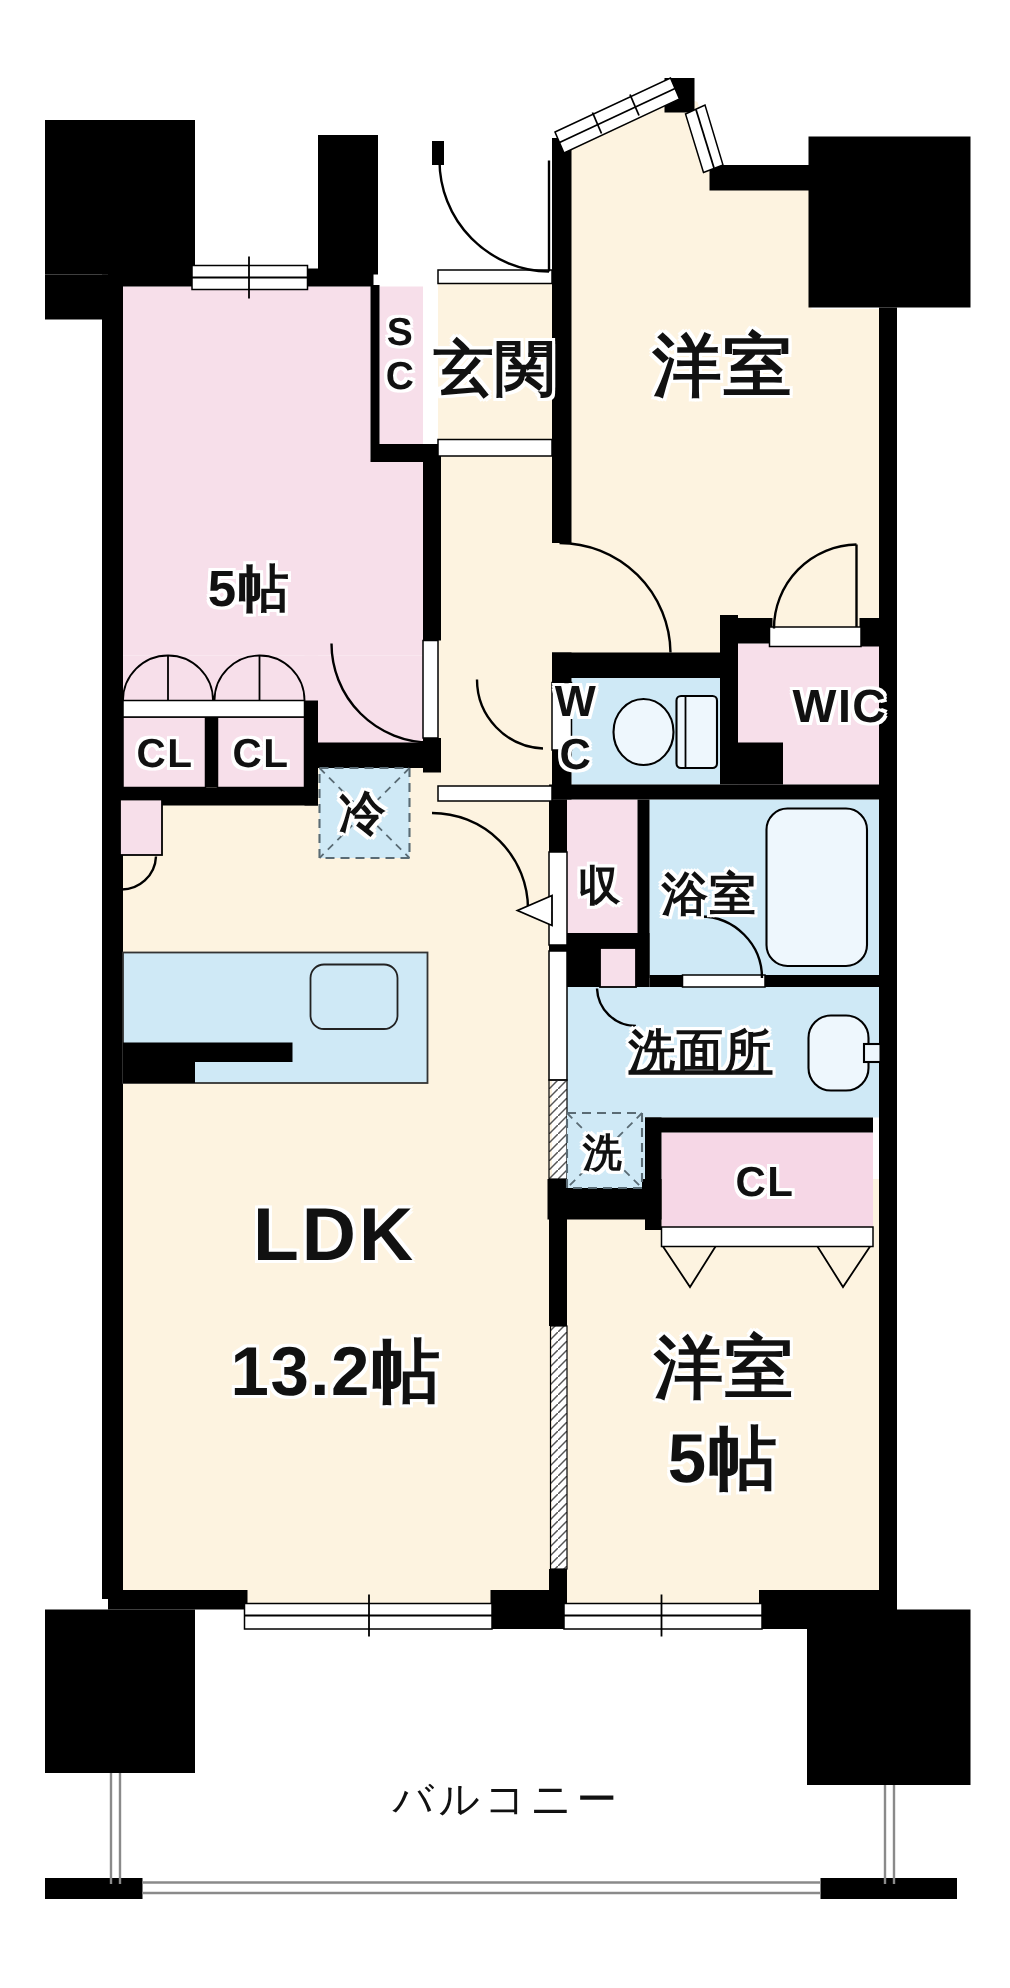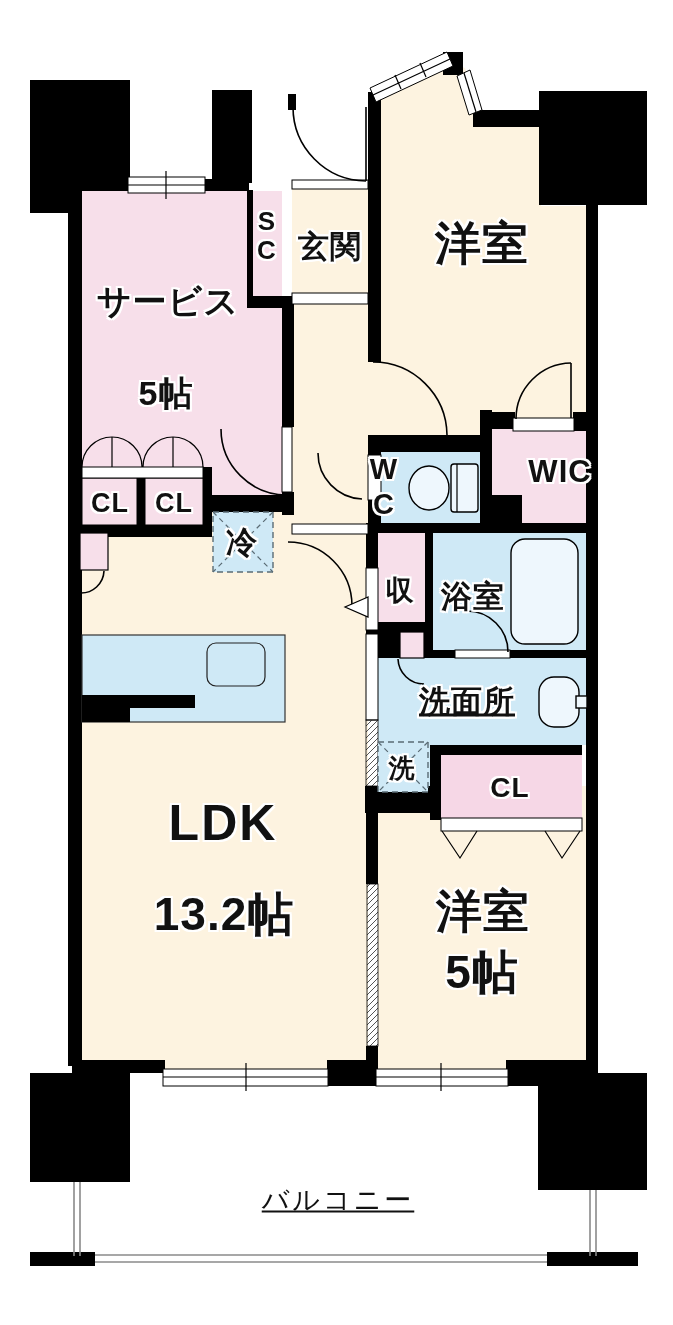--- a/index.html
+++ b/index.html
@@ -192,35 +192,34 @@
   <g>
     <line class="rail" x1="74" y1="1182" x2="74" y2="1256"></line>
     <line class="rail" x1="80" y1="1182" x2="80" y2="1256"></line>
     <line class="rail" x1="590" y1="1190" x2="590" y2="1256"></line>
     <line class="rail" x1="596" y1="1190" x2="596" y2="1256"></line>
     <line class="rail" x1="95" y1="1255" x2="547" y2="1255"></line>
     <line class="rail" x1="95" y1="1262" x2="547" y2="1262"></line>
   </g>
 </svg>
 
-  <div class="lbl" style="left:168px;top:301px;font-size:34px;">サービス</div>
   <div class="lbl" style="left:166px;top:393px;font-size:34px;">5帖</div>
   <div class="lbl" style="left:267px;top:221px;font-size:26px;">S</div>
   <div class="lbl" style="left:267px;top:250px;font-size:26px;">C</div>
-  <div class="lbl" style="left:330px;top:246px;font-size:31px;">玄関</div>
+  <div class="lbl" style="left:330px;top:246px;font-size:40px;">玄関</div>
   <div class="lbl" style="left:482px;top:243px;font-size:46px;">洋室</div>
   <div class="lbl" style="left:384px;top:469px;font-size:29px;">W</div>
   <div class="lbl" style="left:384px;top:504px;font-size:29px;">C</div>
   <div class="lbl" style="left:560px;top:471px;font-size:31px;">WIC</div>
   <div class="lbl" style="left:400px;top:591px;font-size:28px;">収</div>
   <div class="lbl" style="left:473px;top:596px;font-size:31px;">浴室</div>
   <div class="lbl" style="left:242px;top:542px;font-size:31px;">冷</div>
   <div class="lbl" style="left:110px;top:503px;font-size:27px;">CL</div>
   <div class="lbl" style="left:174px;top:503px;font-size:27px;">CL</div>
   <div class="lbl" style="left:467px;top:701px;font-size:31px;text-decoration:underline;">洗面所</div>
   <div class="lbl" style="left:402px;top:768px;font-size:26px;">洗</div>
   <div class="lbl" style="left:510px;top:788px;font-size:28px;">CL</div>
   <div class="lbl" style="left:223px;top:823px;font-size:50px;letter-spacing:2px;">LDK</div>
   <div class="lbl" style="left:224px;top:914px;font-size:46px;">13.2帖</div>
   <div class="lbl" style="left:483px;top:911px;font-size:46px;">洋室</div>
   <div class="lbl" style="left:482px;top:972px;font-size:46px;">5帖</div>
-  <div class="lbl" style="left:338px;top:1200px;font-size:27px;font-weight:normal;letter-spacing:3px;text-decoration:underline;">バルコニー</div>
+  <div class="lbl" style="left:338px;top:1200px;font-size:27px;font-weight:normal;letter-spacing:3px;">バルコニー</div>
 </div>
 
 </body></html>

